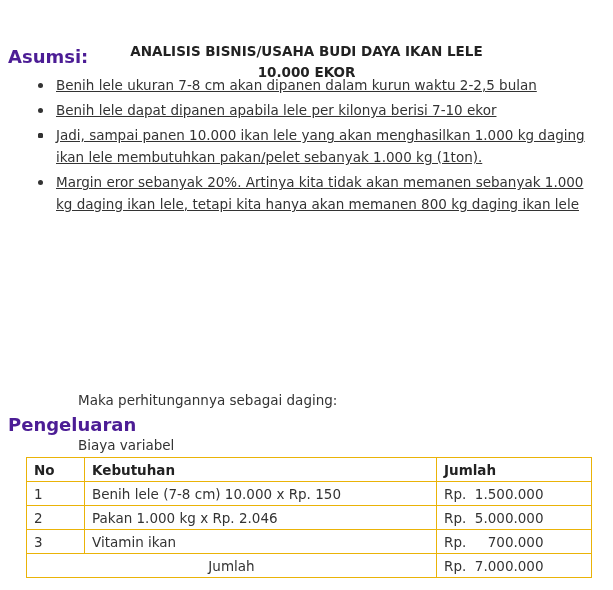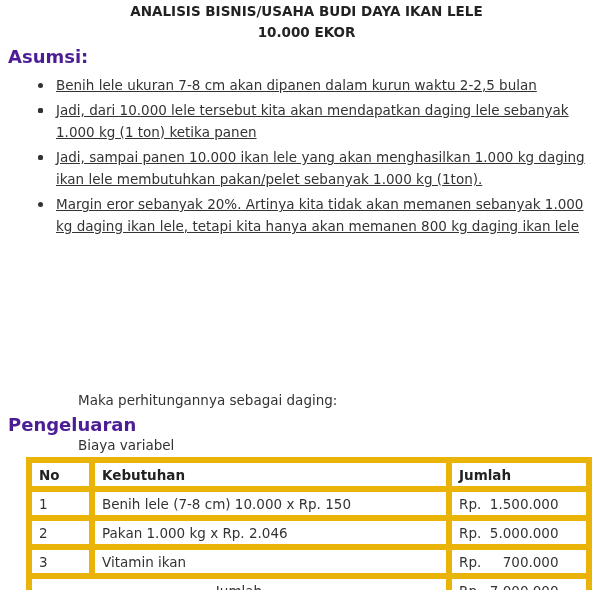--- a/index.html
+++ b/index.html
@@ -1,51 +1,51 @@
 <!DOCTYPE html>
 <html><head>
 <meta charset="utf-8">
 <style>
   html, body { margin:0; padding:0; background:#ffffff; }
   body { width:613px; height:590px; position:relative; overflow:hidden;
          font-family:"DejaVu Sans", sans-serif; color:#333333; font-size:13.5px; }
-  .title { position:absolute; left:0; width:613px; text-align:center; font-weight:bold; font-size:13.5px; color:#222; }
+  .title { position:absolute; left:0; width:613px; text-align:center; font-weight:bold; font-size:13.5px; color:#222;margin-top:40px; }
   .t1 { top:3px; }
   .t2 { top:24px; }
   .heading { position:absolute; left:8px; font-weight:bold; font-size:18px; color:#4c1d95; }
   .asumsi { top:46px; }
   .peng { top:414px; }
   ul.bullets { position:absolute; left:0; top:74px; margin:0; padding:0; list-style:none; width:600px; }
   ul.bullets li { position:relative; padding-left:56px; line-height:22px; margin-bottom:3px; font-size:13.5px;text-decoration:underline; }
   ul.bullets li .dot { position:absolute; left:38px; top:9px; width:5px; height:5px; border-radius:50%; background:#333; }
   .indent-text { position:absolute; left:78px; font-size:13.5px; }
   .maka { top:392px; }
   .biaya { top:437px;text-align:center; }
   table.biaya-table { position:absolute; left:26px; top:457px; width:566px; border-collapse:collapse; font-size:13.5px; }
-  table.biaya-table td, table.biaya-table th { border:6px solid #eab308; height:23px; padding:0 0 0 7px; text-align:left; font-weight:normal; color:#333; }
+  table.biaya-table td, table.biaya-table th { border:1px solid #eab308; height:23px; padding:0 0 0 7px; text-align:left; font-weight:normal; color:#333; }
   table.biaya-table th { font-weight:bold; color:#222; }
   .c1 { width:50px; }
   .c2 { width:344px; }
   .total-label { text-align:center !important; font-weight:bold; color:#222; padding-left:0 !important; }
   .total-val { font-weight:bold; color:#222; }
   .amt { white-space:pre; }
 </style>
 </head>
 <body>
 
 <div class="title t1">ANALISIS BISNIS/USAHA BUDI DAYA IKAN LELE</div>
 <div class="title t2">10.000 EKOR</div>
 
 <div class="heading asumsi">Asumsi:</div>
 
 <ul class="bullets">
   <li><span class="dot"></span><span>Benih lele ukuran 7-8 cm akan dipanen dalam kurun waktu 2-2,5 bulan</span></li>
+  <li><span class="dot"></span><span>Benih lele dapat dipanen apabila lele per kilonya  berisi 7-10 ekor</span></li>
   <li><span class="dot"></span></li>
   <li><span class="dot"></span></li>
-  <li><span class="dot"></span><span>Jadi, dari 10.000 lele tersebut kita akan mendapatkan daging lele sebanyak 1.000 kg (1 ton) ketika panen</span></li>
   <li><span class="dot"></span></li>
   <li><span class="dot"></span><span>Jadi, sampai panen 10.000 ikan lele yang akan menghasilkan 1.000 kg daging ikan lele membutuhkan pakan/pelet sebanyak 1.000 kg (1ton).</span></li>
   <li><span class="dot"></span><span>Margin eror sebanyak 20%. Artinya kita tidak akan memanen sebanyak 1.000 kg daging ikan lele, tetapi kita hanya akan memanen 800 kg daging ikan lele</span></li>
 </ul>
 
 <div class="indent-text maka">Maka perhitungannya sebagai daging:</div>
 <div class="heading peng">Pengeluaran</div>
 <div class="indent-text biaya">Biaya variabel</div>
 
 <table class="biaya-table">

